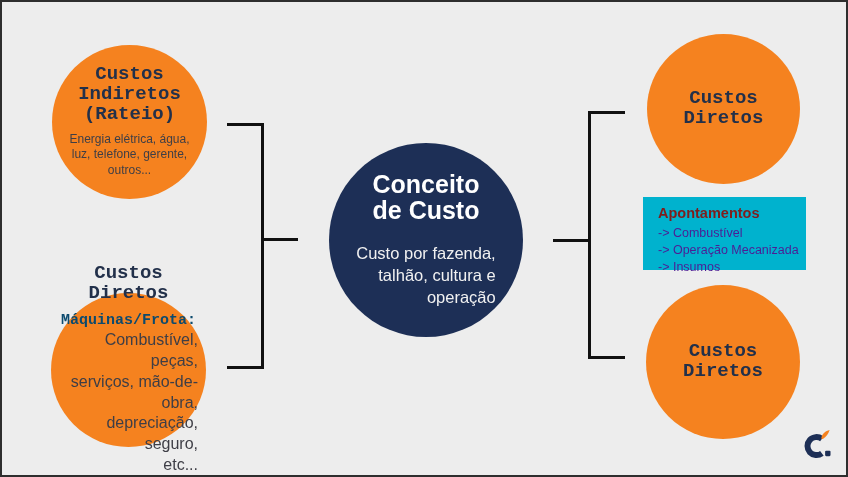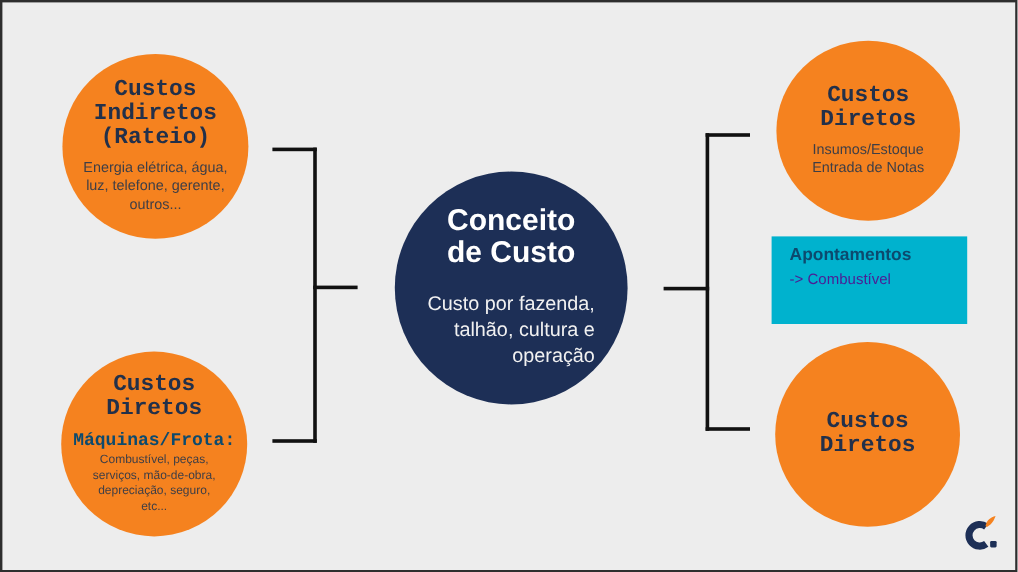--- a/index.html
+++ b/index.html
@@ -43,21 +43,21 @@
     margin-top: 7px;
     font-family: Liberation Mono, monospace;
   }
   .node-body {
     font-size: 12px;
     line-height: 1.3;
     color: #3E3E46;
     white-space: pre-line;
     margin-top: 7px;
   }
-  .node-bl .node-body { margin-top: 0; font-size: 10px; }
+  .node-bl .node-body { margin-top: 0; font-size: 16px; text-align: right; }
 
   .center-title {
     font-weight: 700;
     font-size: 25px;
     line-height: 1.05;
     color: #FFFFFF;
     white-space: pre-line;
     text-align: right;
   }
   .center-sub {
@@ -74,21 +74,21 @@
   .callout {
     position: absolute;
     left: 641px; top: 195px;
     width: 163px; height: 73px;
     background: #00B2CE;
     padding: 8px 0 0 15px;
   }
   .callout-title {
     font-weight: 700;
     font-size: 14.5px;
-    color: #0c4a6e;
+    color: #7f1d1d;
     margin-bottom: 4px;
   }
   .callout-item {
     font-size: 12.5px;
     line-height: 1.36;
     color: #4c1d95;
   }
 
   .logo { position: absolute; left: 799px; top: 425px; width: 36px; height: 36px; }
 </style>
@@ -120,42 +120,42 @@
     <div class="center-title">Conceito
 de Custo</div>
     <div class="center-sub">Custo por fazenda,
 talhão, cultura e
 operação</div>
   </div>
 
   <div class="circle orange" style="left:645px; top:32px; width:153px; height:150px; padding:0 12px;">
     <div class="node-title">Custos
 Diretos</div>
-    <div class="node-body">Insumos/Estoque
-Entrada de Notas</div>
   </div>
 
   <div class="circle orange" style="left:644px; top:283px; width:154px; height:154px; padding:0 2px;">
     <div class="node-title">Custos
 Diretos</div>
   </div>
 
   <div class="line" style="left:259px; top:121px; width:3px;  height:246px;"></div>
   <div class="line" style="left:225px; top:121px; width:37px; height:3px;"></div>
   <div class="line" style="left:225px; top:364px; width:37px; height:3px;"></div>
   <div class="line" style="left:259px; top:236px; width:37px; height:3px;"></div>
 
   <div class="line" style="left:586px; top:109px; width:3px;  height:248px;"></div>
   <div class="line" style="left:586px; top:109px; width:37px; height:3px;"></div>
   <div class="line" style="left:586px; top:354px; width:37px; height:3px;"></div>
   <div class="line" style="left:551px; top:237px; width:38px; height:3px;"></div>
 
   <div class="callout">
     <div class="callout-title">Apontamentos</div>
     <div class="callout-item">-&gt; Combustível</div>
+    <div class="callout-item">-&gt; Operação Mecanizada</div>
+    <div class="callout-item">-&gt; Insumos</div>
   </div>
 
   <div class="logo">
     <svg width="36" height="36" viewBox="0 0 40 40">
       <path d="M23.2 13.2 A10 10 0 1 0 23.2 29.2" fill="none" stroke="#1D2F56" stroke-width="6.6" stroke-linecap="butt"></path>
       <path d="M22.5 12.6 C23.6 7.2 27.2 4.6 31.8 3.4 C30.2 7.8 28.6 10.8 24.3 13.2 C23.6 13.4 22.8 13.2 22.5 12.6 Z" fill="#F5821F"></path>
       <rect x="26.8" y="26.4" width="6" height="6" rx="1.2" fill="#1D2F56"></rect>
     </svg>
   </div>
 

